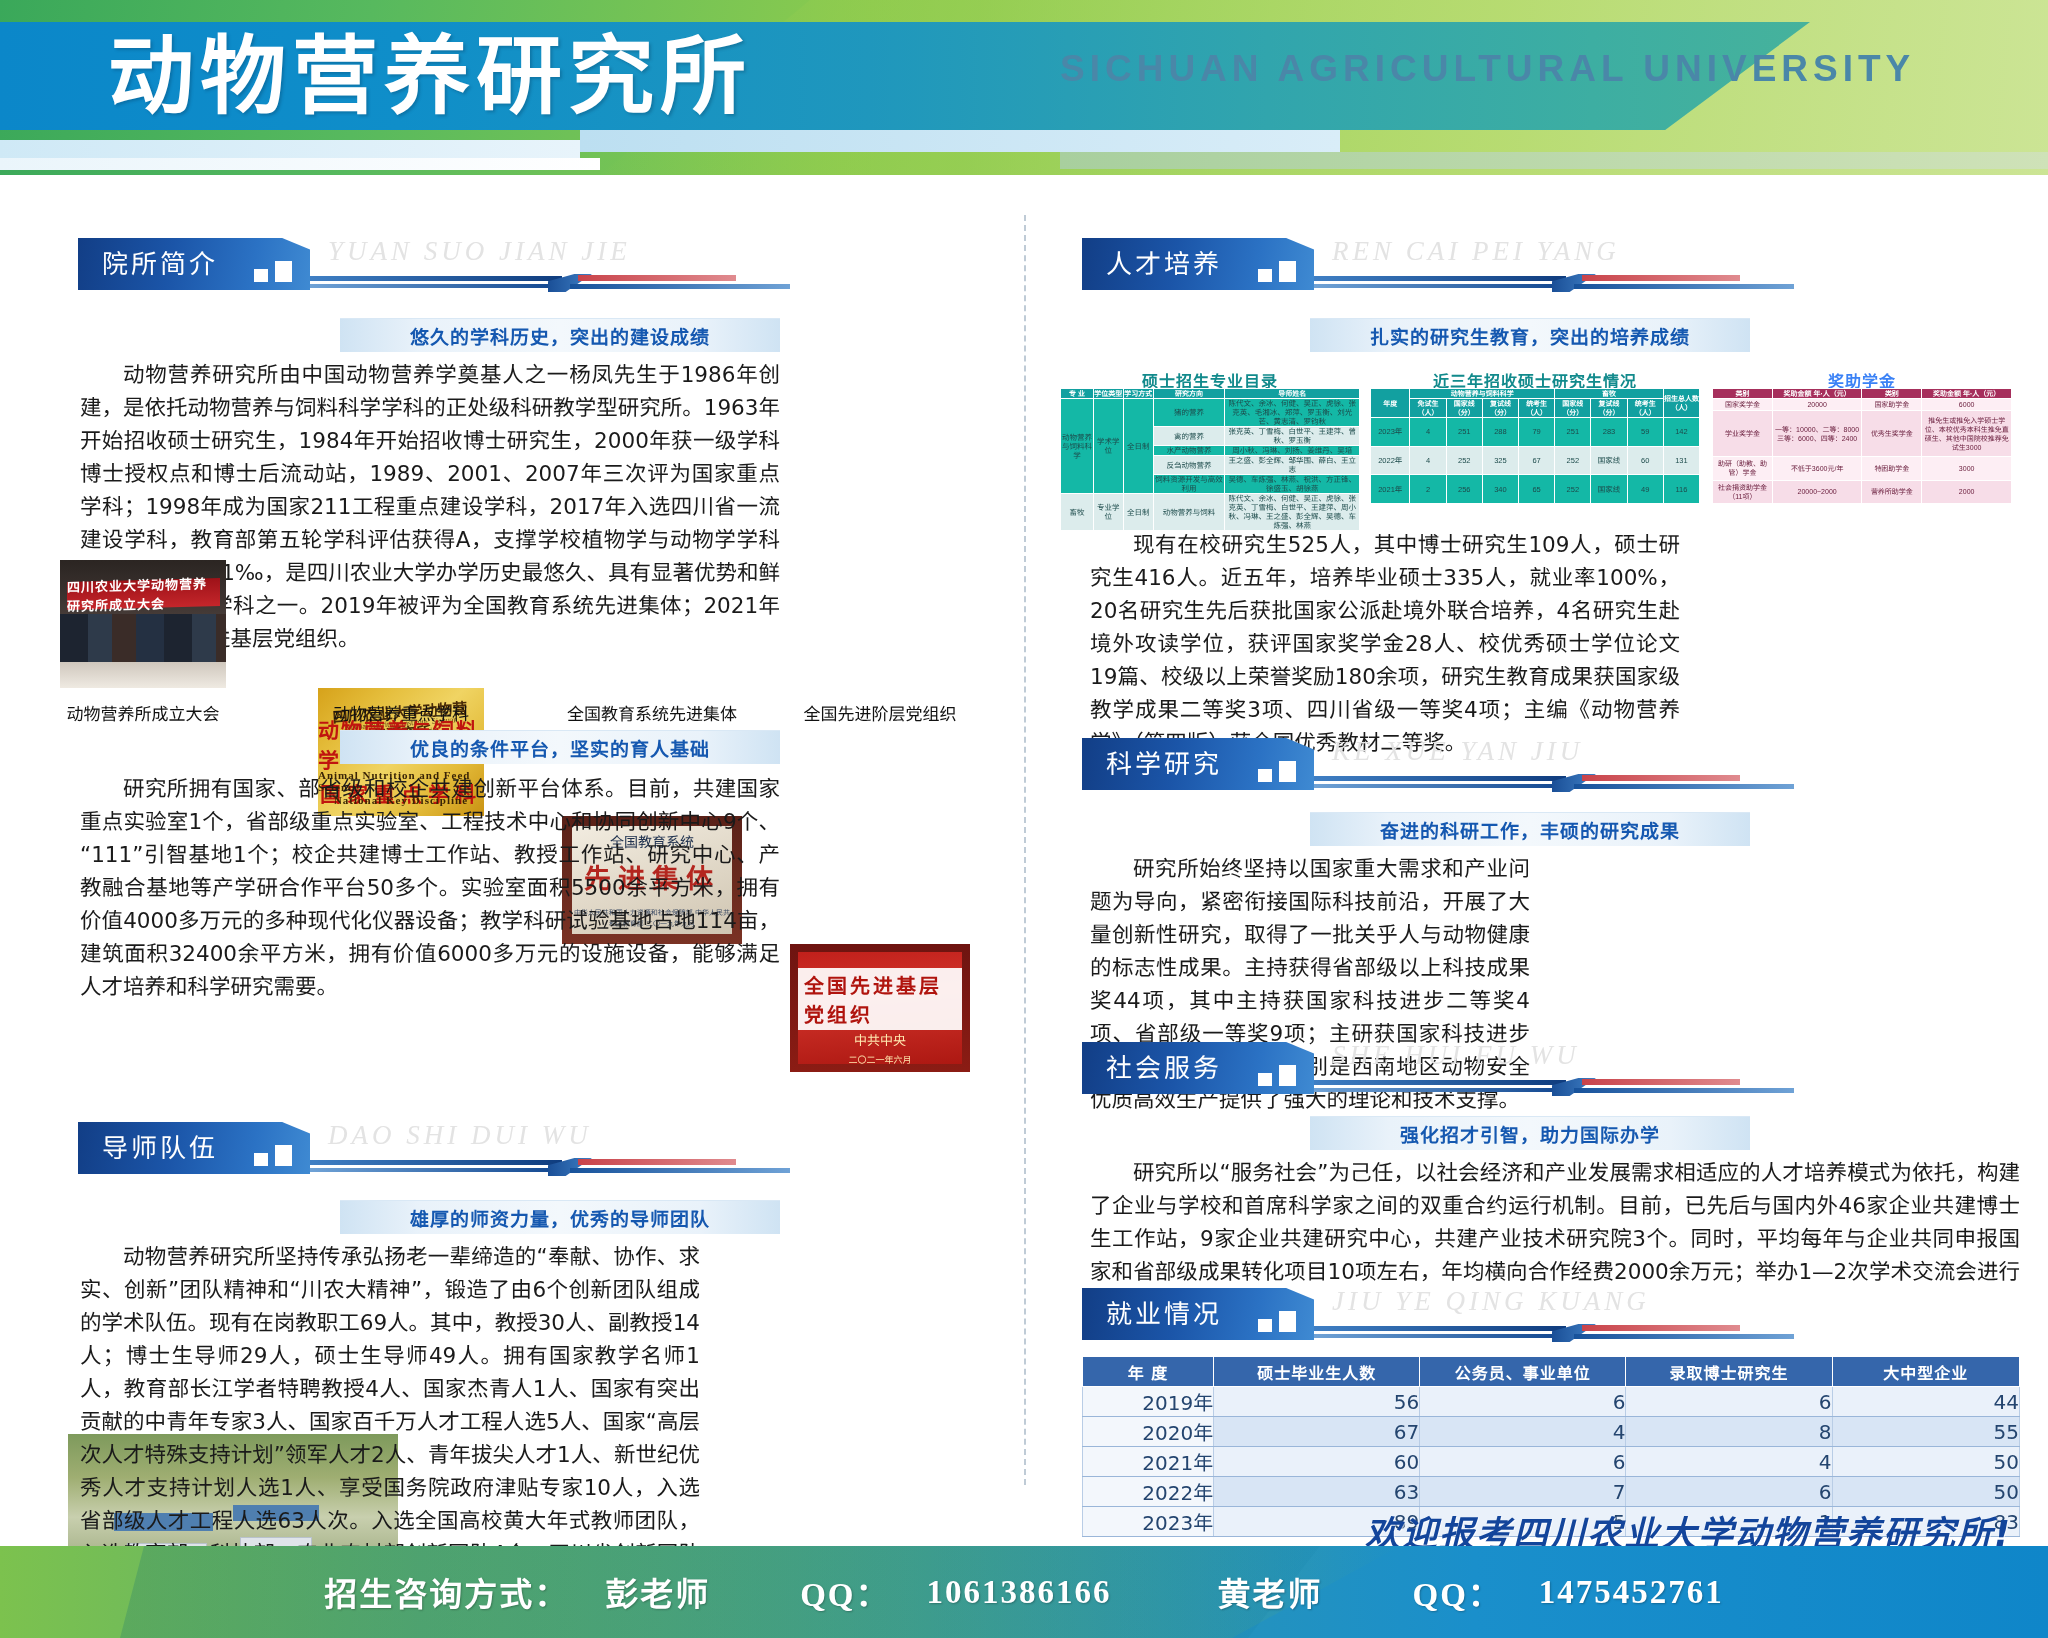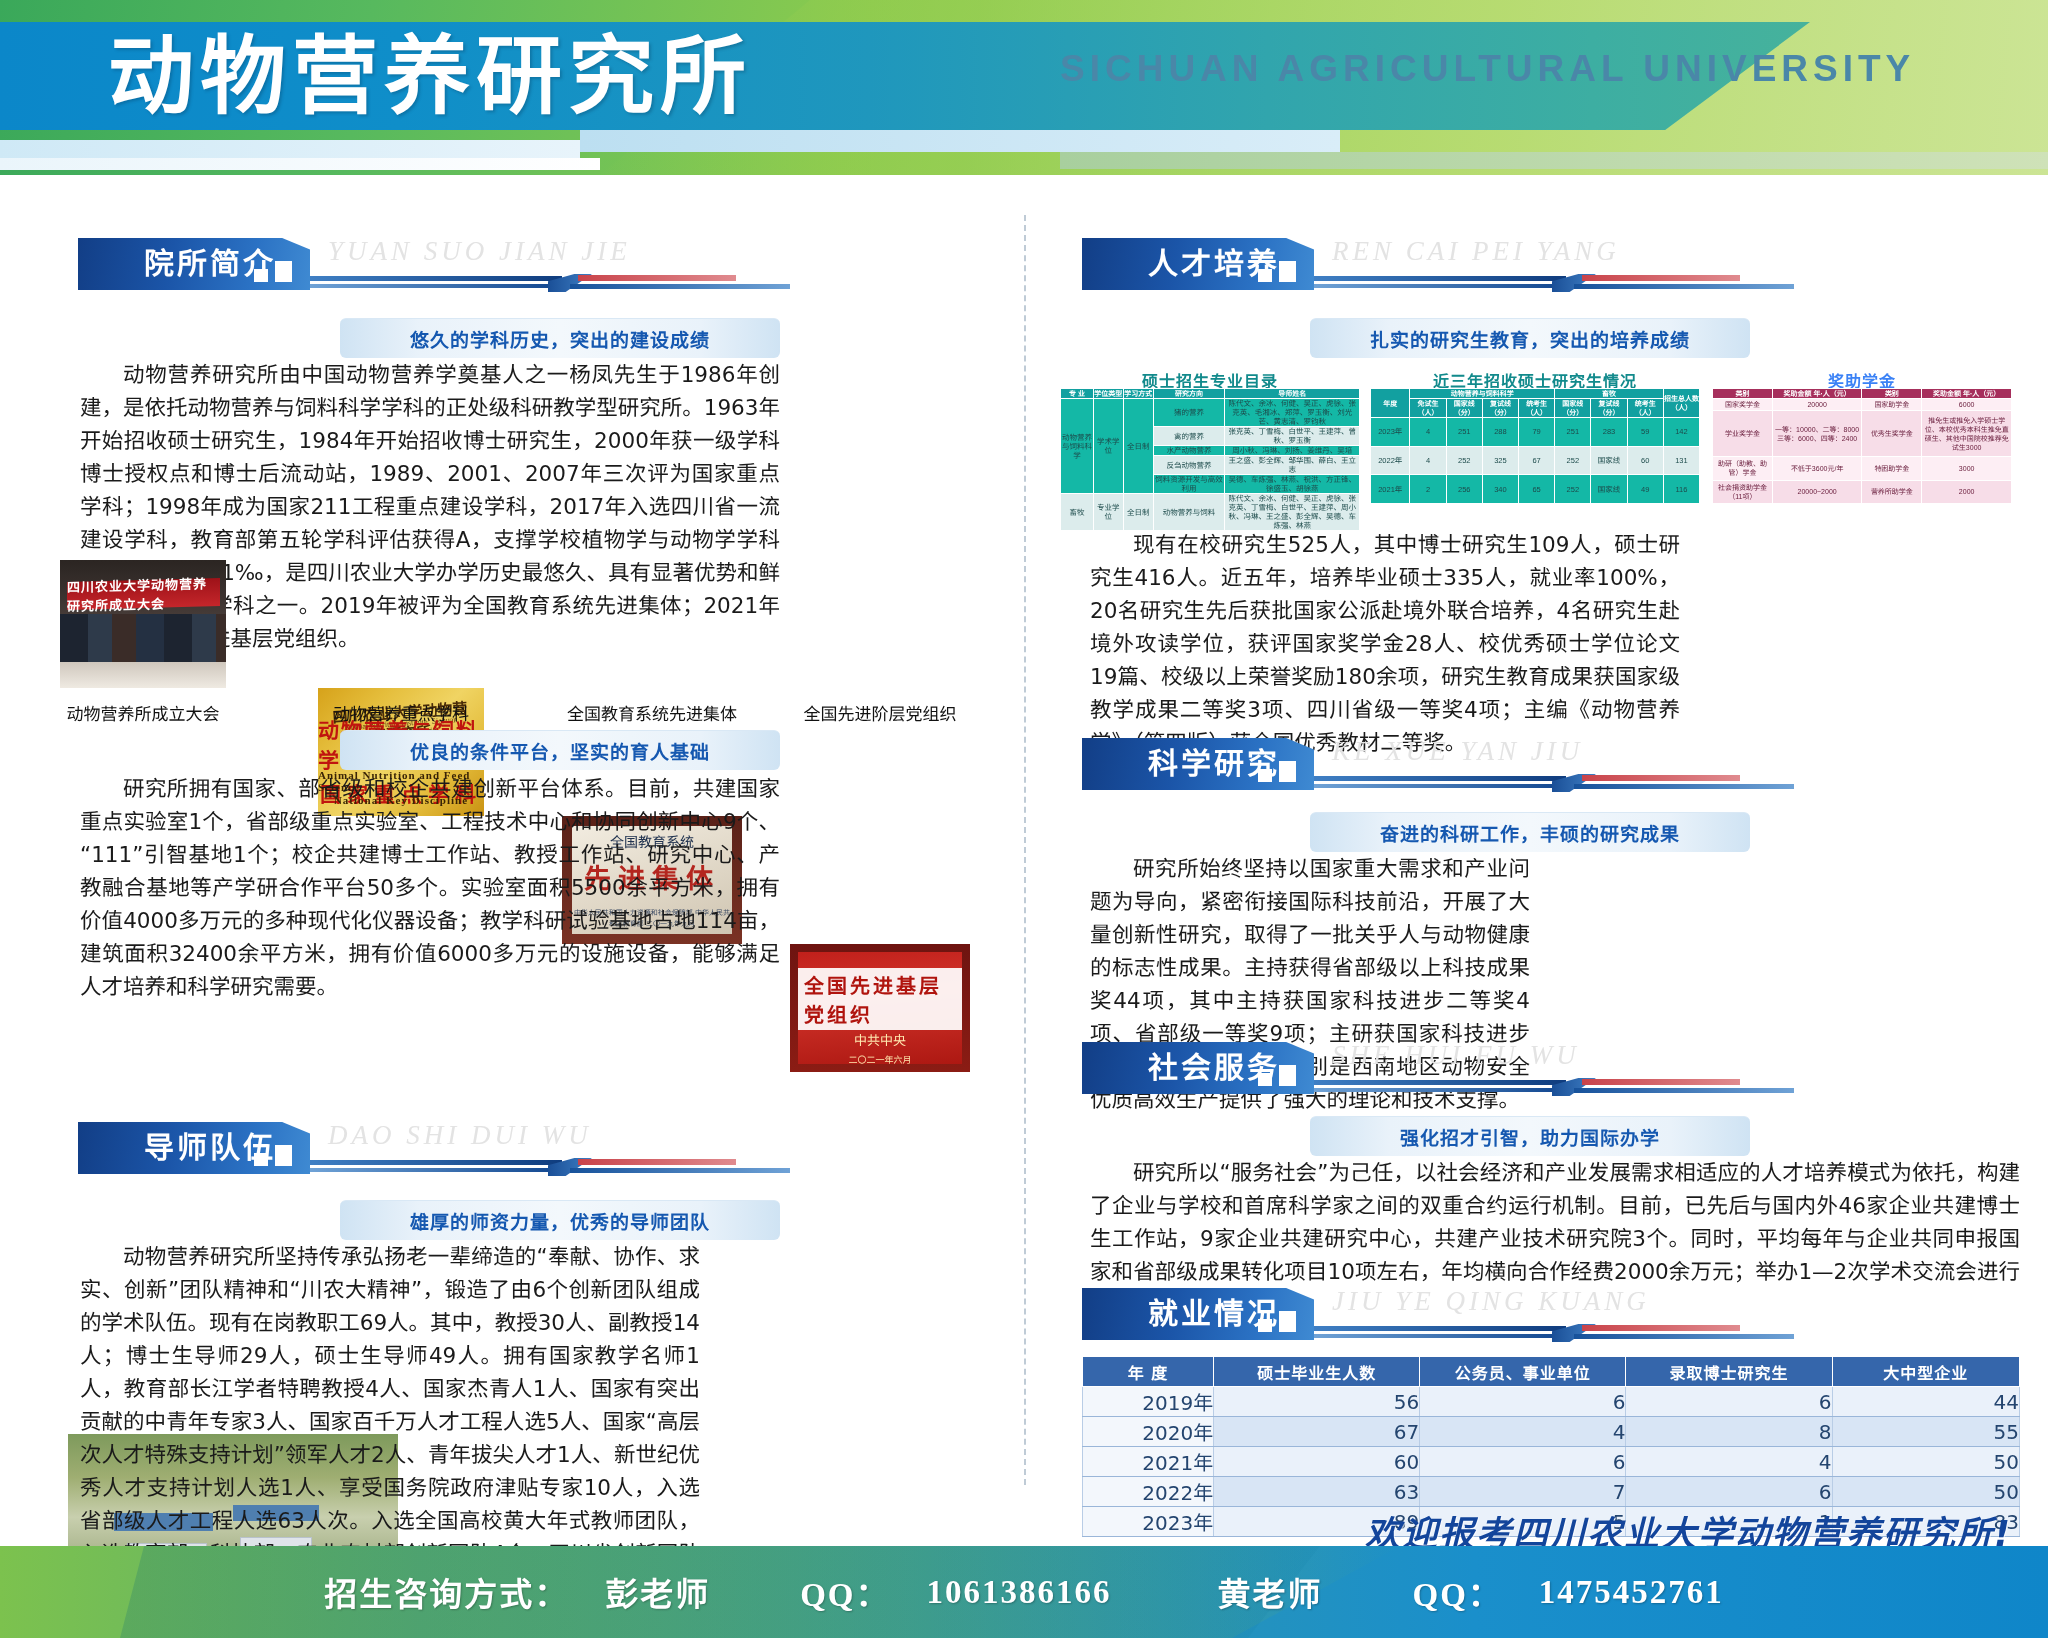--- a/index.html
+++ b/index.html
@@ -67,22 +67,22 @@
   .sec{ position:absolute; }
   .sec-badge{
     position:relative; display:inline-block; height:52px;
     background:linear-gradient(100deg,#123e86 0%,#1b55a8 40%,#2b72c4 75%,#3f8ad2 100%);
     padding:0 14px 0 24px;
     clip-path:polygon(0 0, 88% 0, 100% 22%, 100% 100%, 0 100%);
     min-width:232px;
   }
   .sec-badge-text{
     font-family:"DejaVu Sans","Liberation Sans",sans-serif;
-    font-size:30px; font-weight:bold; color:#fff; letter-spacing:3px;
-    line-height:52px; display:inline-block;margin-left:42px;
+    font-size:26px; font-weight:normal; color:#fff; letter-spacing:3px;
+    line-height:52px; display:inline-block;
   }
   .sec-badge .blk1{ position:absolute; right:42px; bottom:8px; width:14px; height:13px; background:#fff; }
   .sec-badge .blk2{ position:absolute; right:18px; bottom:8px; width:17px; height:21px; background:#fff; }
   .sec-pinyin{
     position:absolute; left:250px; top:-2px;
     font-family:"Liberation Serif","DejaVu Serif",serif;
     font-style:italic; font-size:27px; color:#e3e3e3; letter-spacing:4px; white-space:nowrap;
   }
   .sec-rule{ position:absolute; left:232px; top:36px; width:480px; height:18px; }
   .sec-rule .l1{ position:absolute; left:0; top:2px; width:252px; height:5px; background:linear-gradient(90deg,#3f7fc4,#0f3c7e); }
@@ -90,21 +90,21 @@
   .sec-rule .red{ position:absolute; left:268px; top:1px; width:158px; height:6px; background:linear-gradient(90deg,#c9434a,#e08b8f); }
   .sec-rule .l3{ position:absolute; left:260px; top:10px; width:220px; height:5px; background:linear-gradient(90deg,#17529b,#6fa2d6); }
   .sec-rule .diag{
     position:absolute; left:238px; top:0; width:44px; height:18px;
     background:linear-gradient(90deg,#1a4f97,#3f7fc4);
     clip-path:polygon(0 40%, 60% 0, 100% 0, 40% 100%, 0 100%);
   }
 
   
   .subbar{
-    position:absolute; height:40px; border-radius:6px;
+    position:absolute; height:34px; border-radius:0;
     background:linear-gradient(90deg,#cfe3f3 0%,#e9f2fa 18%,#f3f8fc 50%,#e9f2fa 82%,#cfe3f3 100%);
     border-top:1px solid #d9e8f5;
     display:flex; align-items:center; justify-content:center;
   }
   .subbar span{
     font-family:"DejaVu Sans","Liberation Sans",sans-serif;
     font-size:19px; font-weight:bold; color:#1558b0; letter-spacing:1px;
   }
 
   

